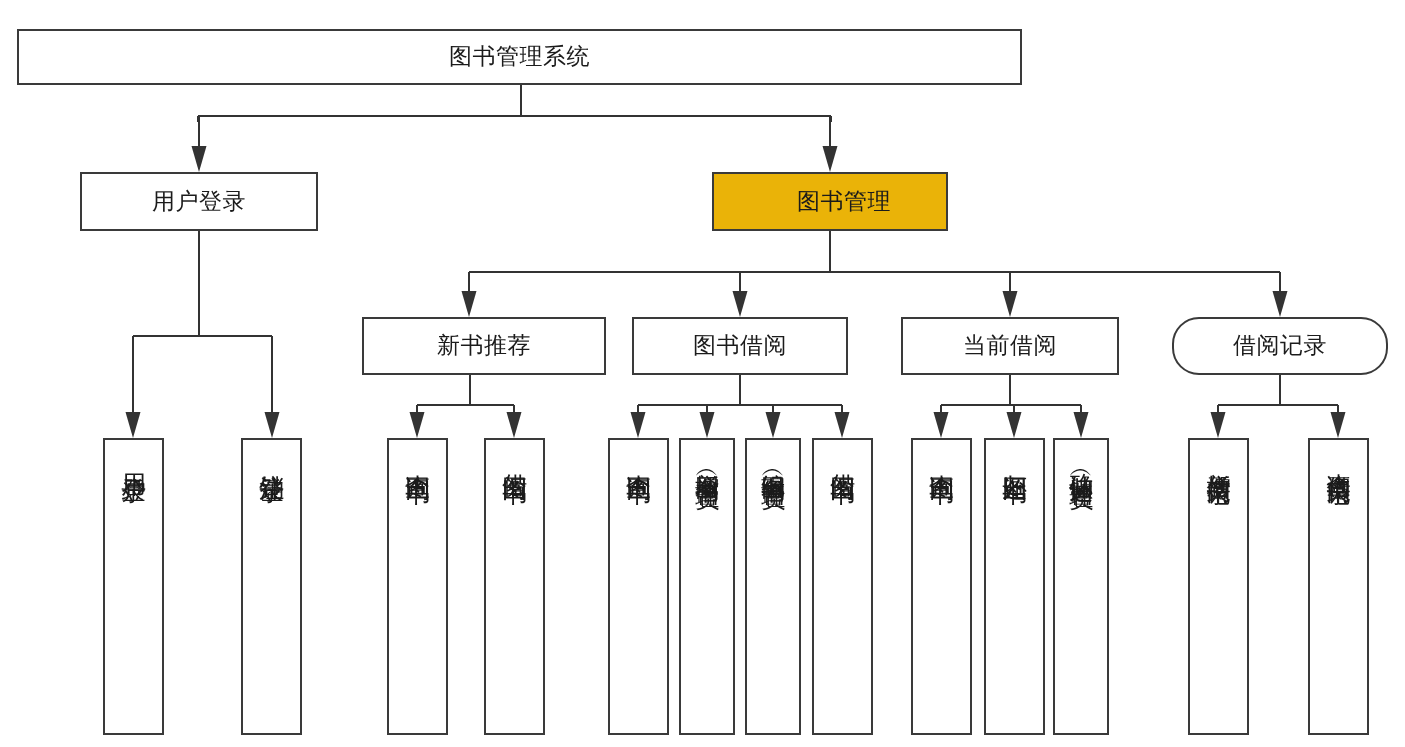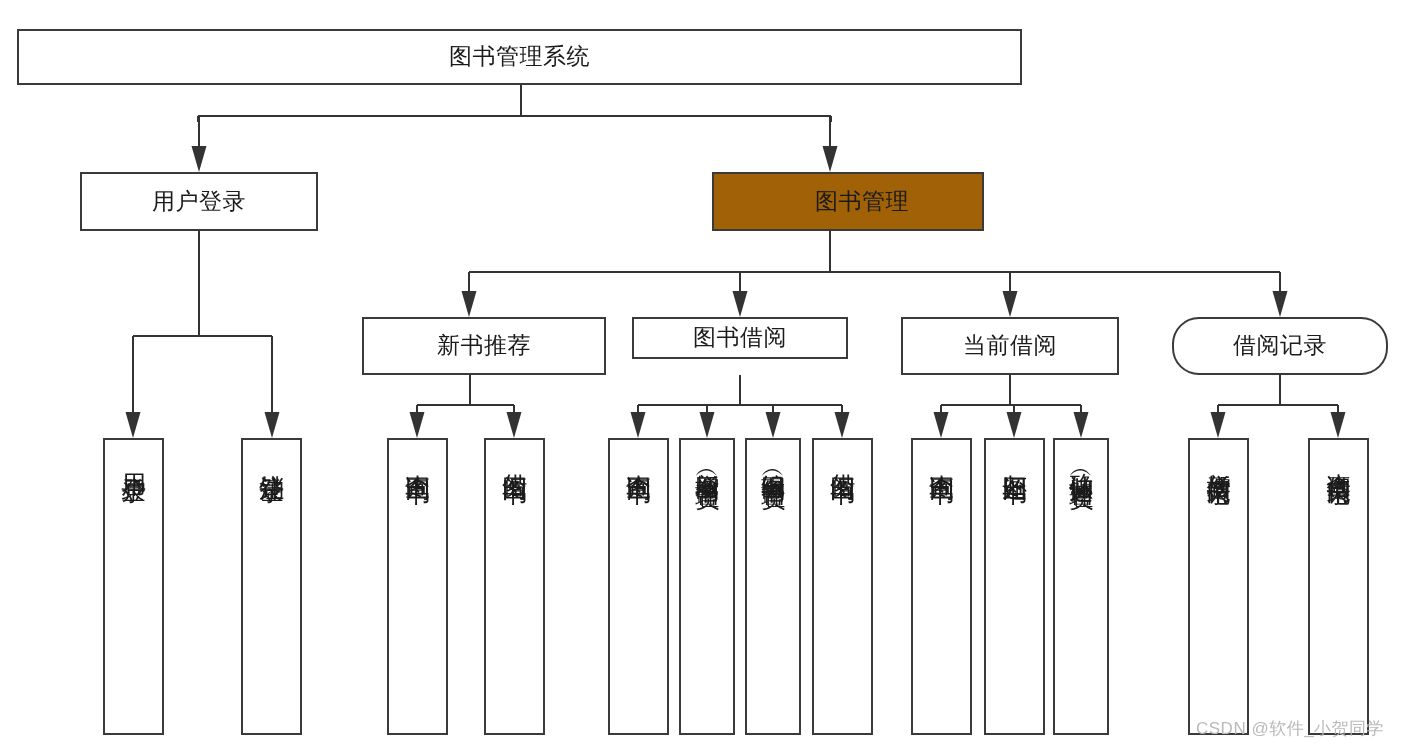--- a/index.html
+++ b/index.html
@@ -142,27 +142,27 @@
       <polygon points="1330.5,412 1345.5,412 1338,438" fill="#333333"></polygon>
     </svg>
 
   <div id="nodes-layer">
       <div class="node horiz" style="left: 17px; top: 13px; width: 1005px; height: 56px; border-color: rgb(58, 58, 58); background: rgb(255, 255, 255); margin-top: 16px;">
         <span class="label" style="color: rgb(27, 27, 27);">图书管理系统</span>
       </div>
       <div class="node horiz" style="left: 80px; top: 172px; width: 238px; height: 59px; border-color: rgb(58, 58, 58); background: rgb(255, 255, 255);">
         <span class="label" style="color: rgb(27, 27, 27);">用户登录</span>
       </div>
-      <div class="node horiz" style="left: 712px; top: 172px; width: 272px; height: 59px; border-color: rgb(58, 58, 58); background: #a16207; padding-left: 28px;">
+      <div class="node horiz" style="left: 712px; top: 172px; width: 236px; height: 59px; border-color: rgb(58, 58, 58); background: #eab308; padding-left: 28px;">
         <span class="label" style="color: rgb(27, 27, 27);">图书管理</span>
       </div>
       <div class="node horiz" style="left: 362px; top: 317px; width: 244px; height: 58px; border-color: rgb(58, 58, 58); background: rgb(255, 255, 255);">
         <span class="label" style="color: rgb(27, 27, 27);">新书推荐</span>
       </div>
-      <div class="node horiz" style="left: 632px; top: 317px; width: 216px; height: 42px; border-color: rgb(58, 58, 58); background: rgb(255, 255, 255);">
+      <div class="node horiz" style="left: 632px; top: 317px; width: 216px; height: 58px; border-color: rgb(58, 58, 58); background: rgb(255, 255, 255);">
         <span class="label" style="color: rgb(27, 27, 27);">图书借阅</span>
       </div>
       <div class="node horiz" style="left: 901px; top: 317px; width: 218px; height: 58px; border-color: rgb(58, 58, 58); background: rgb(255, 255, 255);">
         <span class="label" style="color: rgb(27, 27, 27);">当前借阅</span>
       </div>
       <div class="node horiz" style="left: 1172px; top: 317px; width: 216px; height: 58px; border-color: rgb(58, 58, 58); background: rgb(255, 255, 255); border-radius: 27px;">
         <span class="label" style="color: rgb(27, 27, 27);">借阅记录</span>
       </div>
       <div class="node vert" style="left: 103px; top: 438px; width: 61px; height: 297px; border-color: rgb(58, 58, 58); background: rgb(255, 255, 255);">
         <span class="label" style="color: rgb(27, 27, 27);">用户登录</span>
@@ -198,15 +198,14 @@
         <span class="label" style="color: rgb(27, 27, 27);">确认归还（管理员）</span>
       </div>
       <div class="node vert tall" style="left: 1188px; top: 438px; width: 61px; height: 297px; border-color: rgb(58, 58, 58); background: rgb(255, 255, 255);">
         <span class="label" style="color: rgb(27, 27, 27);">新增借阅记录</span>
       </div>
       <div class="node vert tall" style="left: 1308px; top: 438px; width: 61px; height: 297px; border-color: rgb(58, 58, 58); background: rgb(255, 255, 255);">
         <span class="label" style="color: rgb(27, 27, 27);">查询借阅记录</span>
       </div>
     </div>
 
-  <div id="watermark" style="left: 1196px; top: 717px; color: rgb(185, 185, 185);">CSDN @软件_小贺同学</div>
 
 </div>
 
 </body></html>

